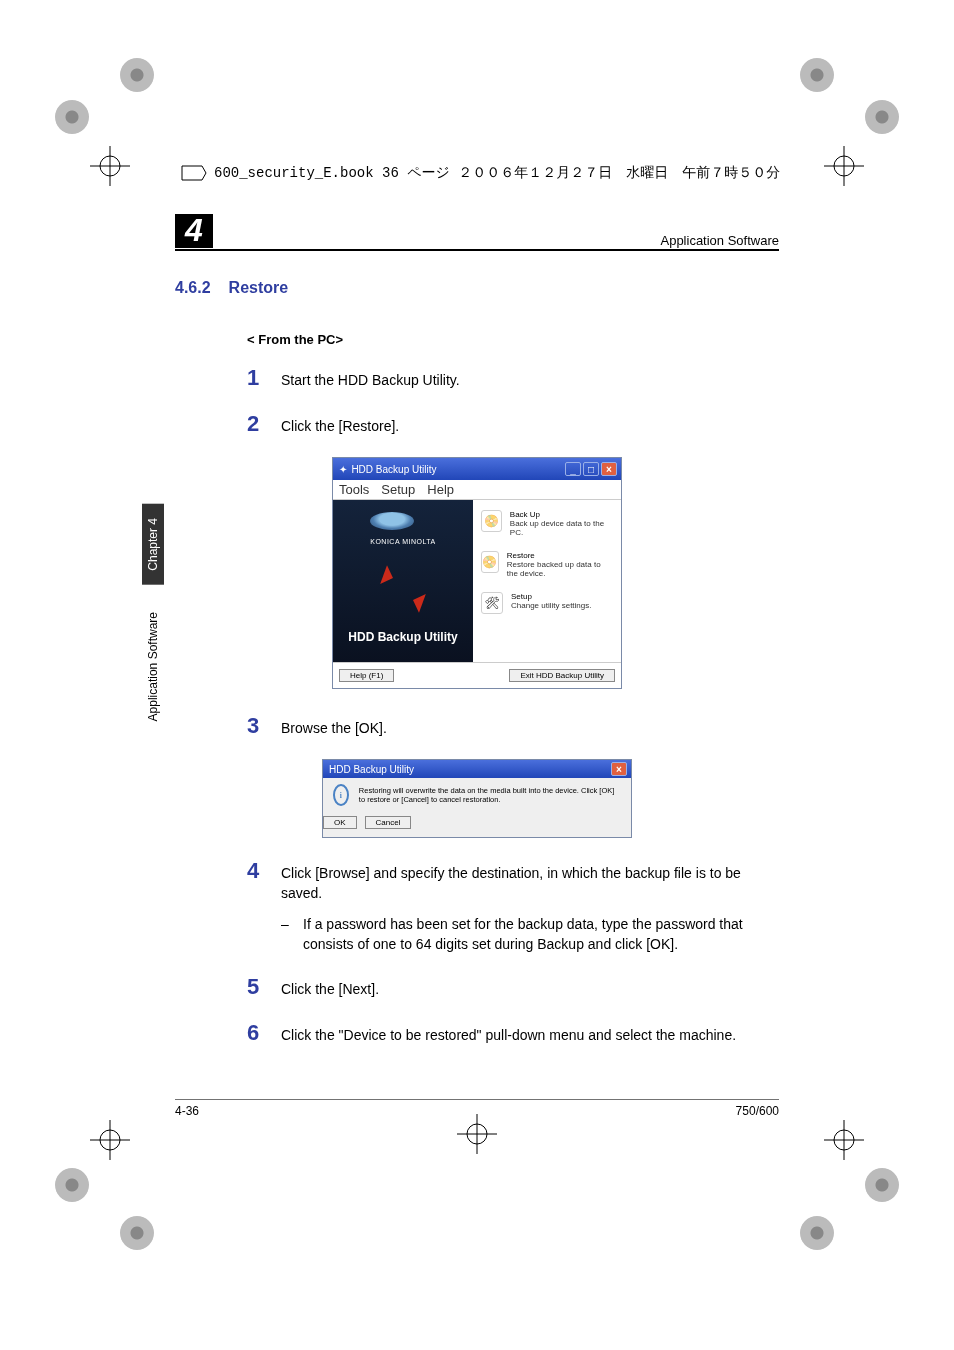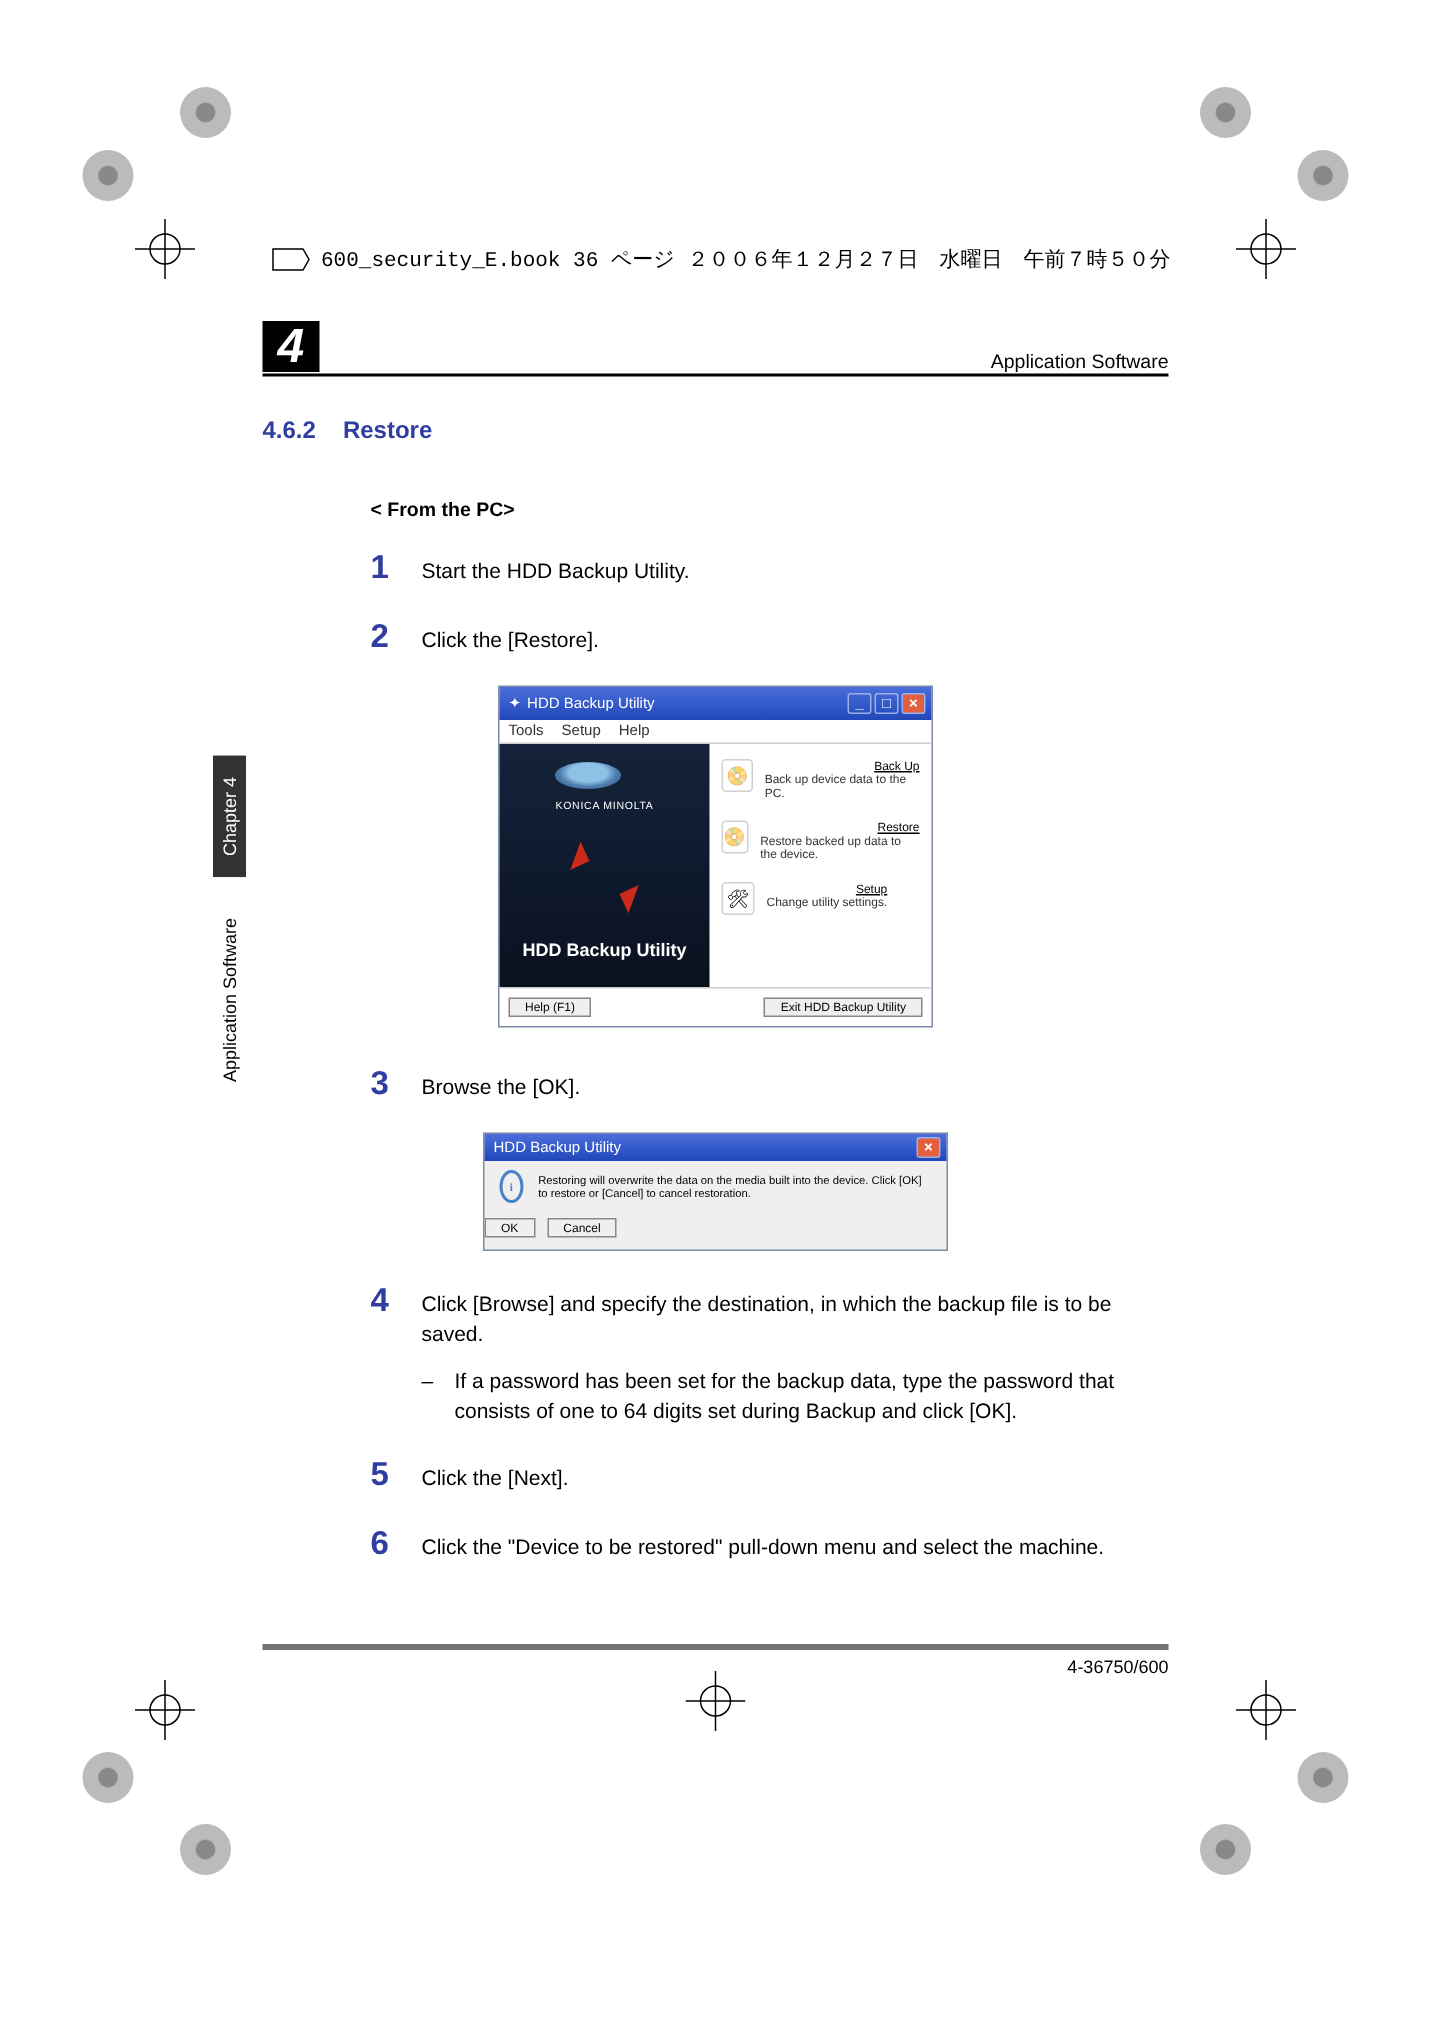--- a/index.html
+++ b/index.html
@@ -108,21 +108,21 @@
     display: flex; align-items: center; justify-content: space-between;
     padding: 0 4px 0 6px;
     color: #fff; font-size: 10px;
   }
   .titlebar .t-left { display: flex; align-items: center; gap: 4px; }
   .titlebar .t-icons { display: flex; gap: 2px; }
   .titlebar .win-btn { width: 16px; height: 14px; display: flex; align-items: center; justify-content: center;
                        font-size: 10px; font-weight: bold; color: #fff; border: 1px solid #9ab0e8; border-radius: 2px; }
   .titlebar .win-btn.close { background: #e06040; color: #fff; }
   .menubar {
-    font-size: 10px; padding: 2px 6px; color: #333;
+    font-size: 13px; padding: 2px 6px; color: #333;
     border-bottom: 1px solid #ccc;
     display: flex; gap: 12px;
   }
 
   .shot1-body { display: flex; }
   .shot1-left {
     width: 140px;
     background: linear-gradient(#14233b, #0a1120);
     color: #fff;
     padding: 12px 0 18px 0;
@@ -161,21 +161,21 @@
     padding: 10px 8px;
     display: flex; flex-direction: column; gap: 14px;
     font-size: 8px;
   }
   .opt-row { display: flex; gap: 8px; align-items: flex-start; }
   .opt-icon {
     width: 22px; height: 22px; border: 1px solid #d0d0d0; border-radius: 3px;
     display: flex; align-items: center; justify-content: center;
     font-size: 12px;
   }
-  .opt-text .opt-title { text-decoration: underline; color: #000; text-align: right; }
+  .opt-text .opt-title { color: #000; }
   .opt-text .opt-desc { color: #333; }
 
   .shot1-footer {
     display: flex; justify-content: space-between;
     padding: 6px;
     border-top: 1px solid #ccc;
   }
   .winbtn {
     font-size: 8px; padding: 1px 10px;
     background: #efefef; border: 1px solid #888;
@@ -216,22 +216,22 @@
   }
   .side-tab.light {
     top: 598px;
     color: #000;
   }
 
   
   .page-footer {
     position: absolute;
     left: 0; right: 0; bottom: 0;
-    display: flex; justify-content: flex-end;
-    border-top: 4px solid #737373;
+    display: flex; justify-content: space-between;
+    border-top: 1px solid #737373;
     padding-top: 4px;
     font-size: 12px;
   }
 
   
   .reg-center-bottom {
     position: absolute; left: 50%; bottom: 196px; transform: translateX(-50%);
     width: 40px; height: 40px;
   }
 </style>

